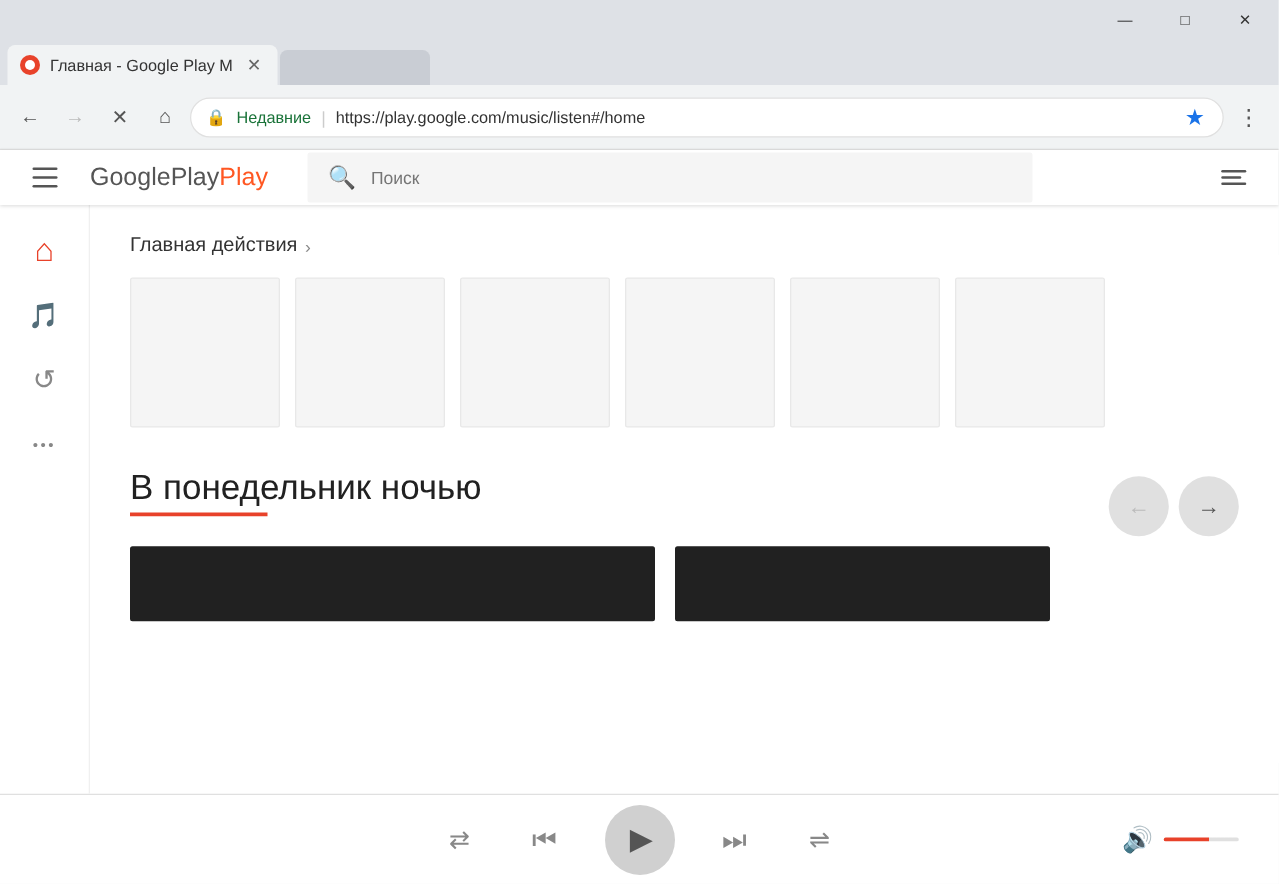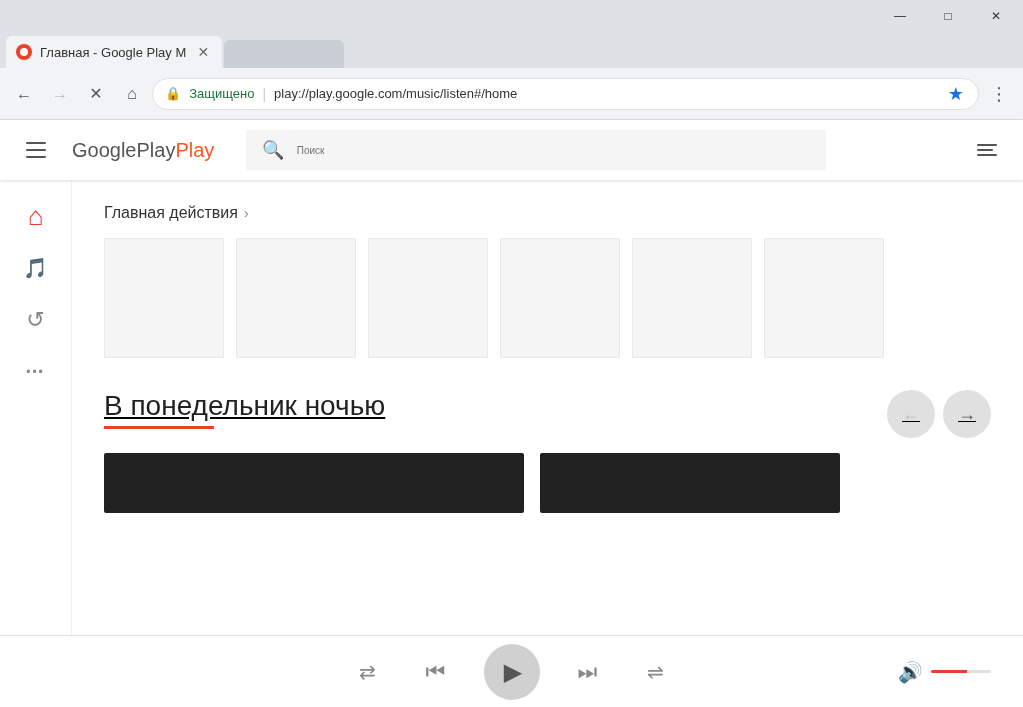--- a/index.html
+++ b/index.html
@@ -160,21 +160,21 @@
     .app-container {
       background: white;
       height: calc(707px - 32px - 36px - 52px);
       display: flex;
       flex-direction: column;
     }
 
     
     .app-header {
       background: white;
-      height: 60px;
+      height: 44px;
       display: flex;
       align-items: center;
       padding: 0 16px;
       box-shadow: 0 1px 3px rgba(0,0,0,0.15);
       z-index: 10;
       position: relative;
     }
     .hamburger-btn {
       width: 40px;
       height: 40px;
@@ -211,21 +211,21 @@
       display: flex;
       align-items: center;
       padding: 0 16px;
       gap: 12px;
     }
     .search-icon-app { color: #888; font-size: 18px; }
     .search-input-app {
       border: none;
       background: transparent;
       outline: none;
-      font-size: 10px;
+      font-size: 14px;
       color: #aaa;
       width: 100%;
     }
     .queue-btn {
       margin-left: auto;
       width: 40px;
       height: 40px;
       border-radius: 50%;
       border: none;
       background: transparent;
@@ -303,23 +303,22 @@
       background: #f5f5f5;
       border: 1px solid #e8e8e8;
       border-radius: 2px;
       cursor: pointer;
       flex-shrink: 0;
     }
 
     
     .section2-header {
       display: flex;
-      align-items: flex-start;
+      align-items: flex-end;
       margin-bottom: 8px;
-      text-decoration: underline;
     }
     .section2-title {
       font-size: 28px;
       font-weight: 400;
       color: #212121;
     }
     .section2-underline {
       width: 110px;
       height: 3px;
       background: #e8422a;
@@ -436,23 +435,23 @@
   <div class="tab-inactive"></div>
 </div>
 
 <div class="address-bar">
   <button class="nav-btn">←</button>
   <button class="nav-btn disabled">→</button>
   <button class="nav-btn">✕</button>
   <button class="nav-btn">⌂</button>
   <div class="url-bar">
     <span class="lock-icon">🔒</span>
-    <span class="secure-text">Защищено</span>
+    <span class="secure-text">Недавние</span>
     <span class="separator">|</span>
-    <span class="url-text">play://play.google.com/music/listen#/home</span>
+    <span class="url-text">https://play.google.com/music/listen#/home</span>
     <button class="star-btn">★</button>
   </div>
   <button class="menu-btn">⋮</button>
 </div>
 
 <div class="app-container">
 
   <div class="app-header">
     <button class="hamburger-btn">
       <div class="ham-line"></div>

